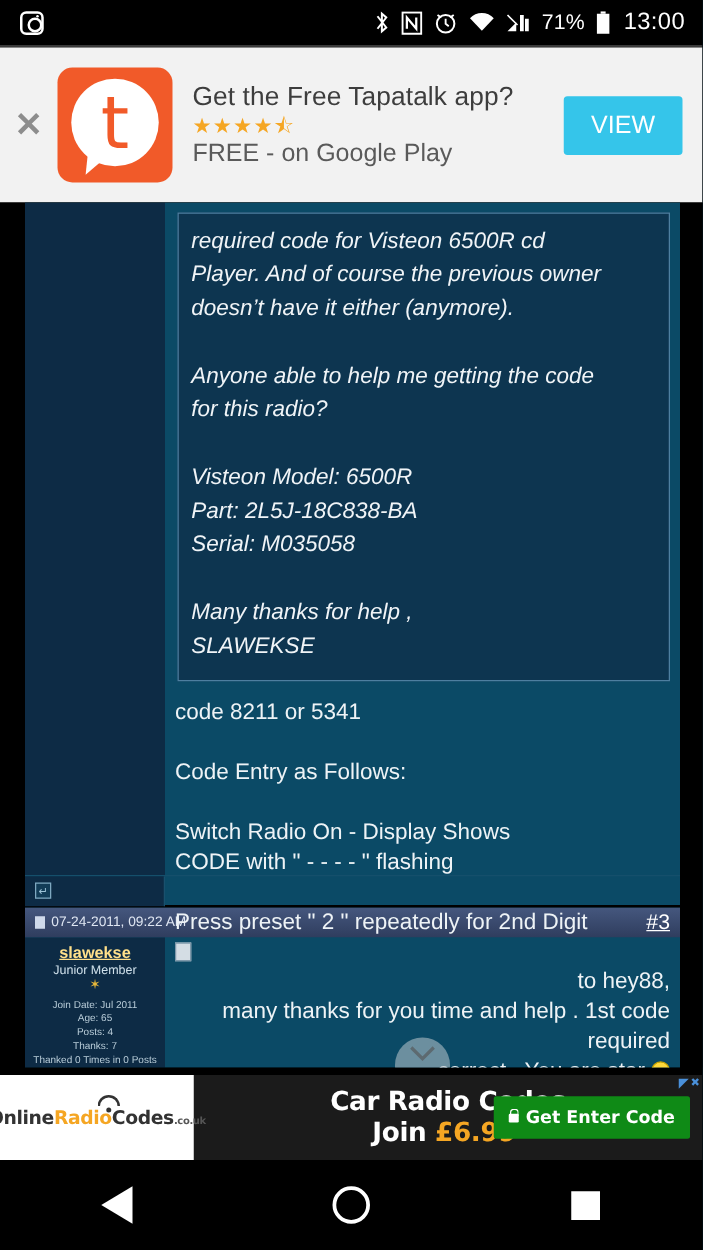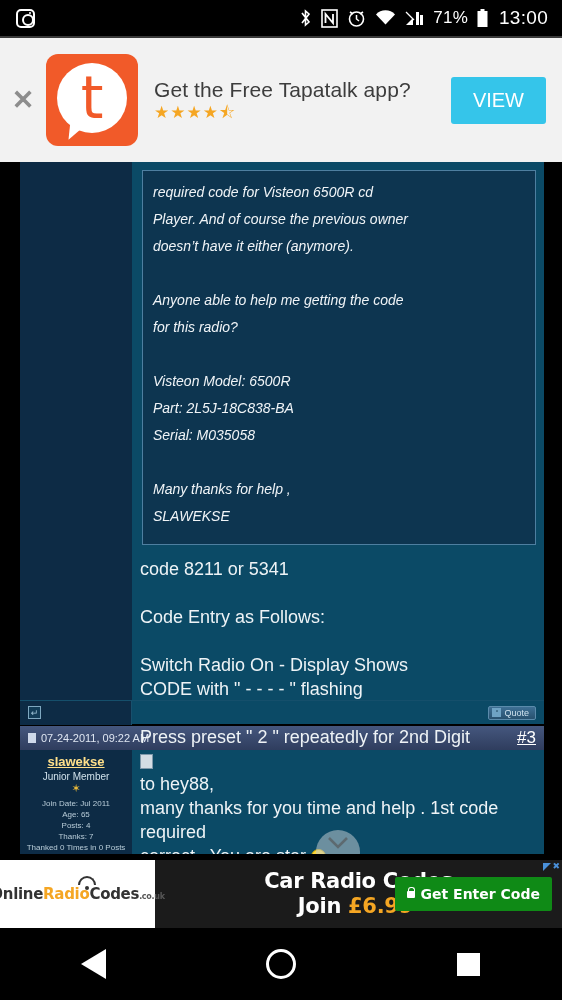--- a/index.html
+++ b/index.html
@@ -102,21 +102,21 @@
   
   .post2 { height: 562px; position: relative; }
   .post2 .userinfo-col { height: 562px; }
   .quote-box {
     margin: 8px 8px 0 10px;
     border: 1px solid #4e7fa0;
     background: #0d3550;
     padding: 8px 10px 14px 10px;
   }
   .quote-text {
-    color: #f0f4f7; font-style: italic; font-size: 14px; line-height: 27px;
+    color: #f0f4f7; font-style: italic; font-size: 18px; line-height: 27px;
     white-space: pre-wrap;
   }
   .post-body {
     color: #eef3f6; font-size: 18px; line-height: 24px;
     padding: 12px 10px 0 8px; white-space: pre-wrap;
   }
   .post-footer {
     position: absolute; left: 0; bottom: 0; width: 524px; height: 24px;
     background: #0b4a66; border-top: 1px solid #154f6b;
     display: flex; align-items: center;
@@ -159,21 +159,21 @@
   
   .post3 { height: 104px; }
   .post3 .userinfo-col { height: 104px; padding-top: 4px; text-align: center; }
   .uname {
     color: #ffe08a; font-size: 13px; text-decoration: underline; font-weight: bold;
     display: block; line-height: 16px;
   }
   .urank { color: #cfe0ea; font-size: 10px; line-height: 13px; }
   .ustar { color: #e8b93a; font-size: 11px; line-height: 11px; }
   .umeta { color: #b9cdd9; font-size: 8px; line-height: 11px; }
-  .post3 .post-col { padding: 4px 8px 0 8px; position: relative; }
+  .post3 .post-col { padding: 4px 8px 0 8px; position: relative; text-align: right; }
   .p3-icon {
     width: 13px; height: 15px; background: #d4dde4;
     border: 1px solid #7f99ab; margin-bottom: 3px;
   }
   .p3-text {
     color: #eef3f6; font-size: 18px; line-height: 24px; white-space: pre-wrap;
   }
   .smiley {
     display: inline-block; width: 15px; height: 15px; border-radius: 50%;
     background: #ffd93b; border: 1px solid #c9a400; vertical-align: -2px;
@@ -320,20 +320,21 @@
   <div class="topad">
     <div class="ad-close">✕</div>
     <div class="ad-logo">
       <span class="bubble"></span>
       <span class="tail"></span>
       <span class="tletter">t</span>
     </div>
     <div class="ad-text">
       <div class="ad-line2">Get the Free Tapatalk app?</div>
       <div class="ad-stars">★★★★⯪</div>
+      <div class="ad-free">FREE - on Google Play</div>
     </div>
     <button class="ad-view">VIEW</button>
   </div>
 
   <div class="forum">
     <div class="forum-inner">
 
       <div class="post-row post2">
         <div class="userinfo-col"></div>
         <div class="post-col">
@@ -361,26 +362,20 @@
 Press preset " 1 " repeatedly for 1st Digit
 Press preset " 2 " repeatedly for 2nd Digit
 Press preset " 3 " repeatedly for 3rd Digit
 Press preset " 4 " repeatedly for 4th Digit
 If the correct code number is now shown
 Press RH Tuning Button " &gt; " to Enter</div>
         </div>
         <div class="post-footer">
           <div class="footer-left">
             <span class="mini-icon">↵</span>
-          </div>
-          <div class="footer-right">
-            <span class="quote-btn">
-              <span class="qi">“</span>
-              <span>Quote</span>
-            </span>
           </div>
         </div>
       </div>
 
       <div class="post-head">
         <span class="ph-date">
           <span class="ph-doc"></span>
           <span>07-24-2011, 09:22 AM</span>
         </span>
         <span class="ph-num">#3</span>

